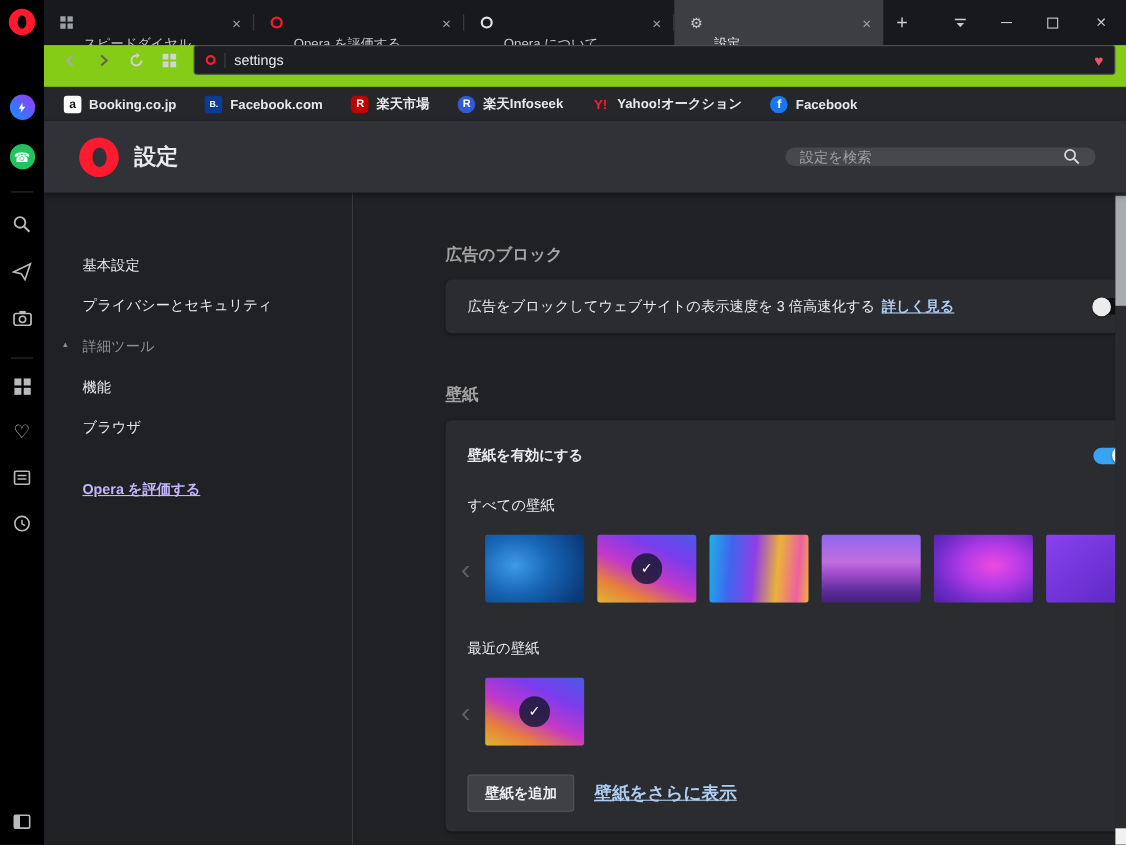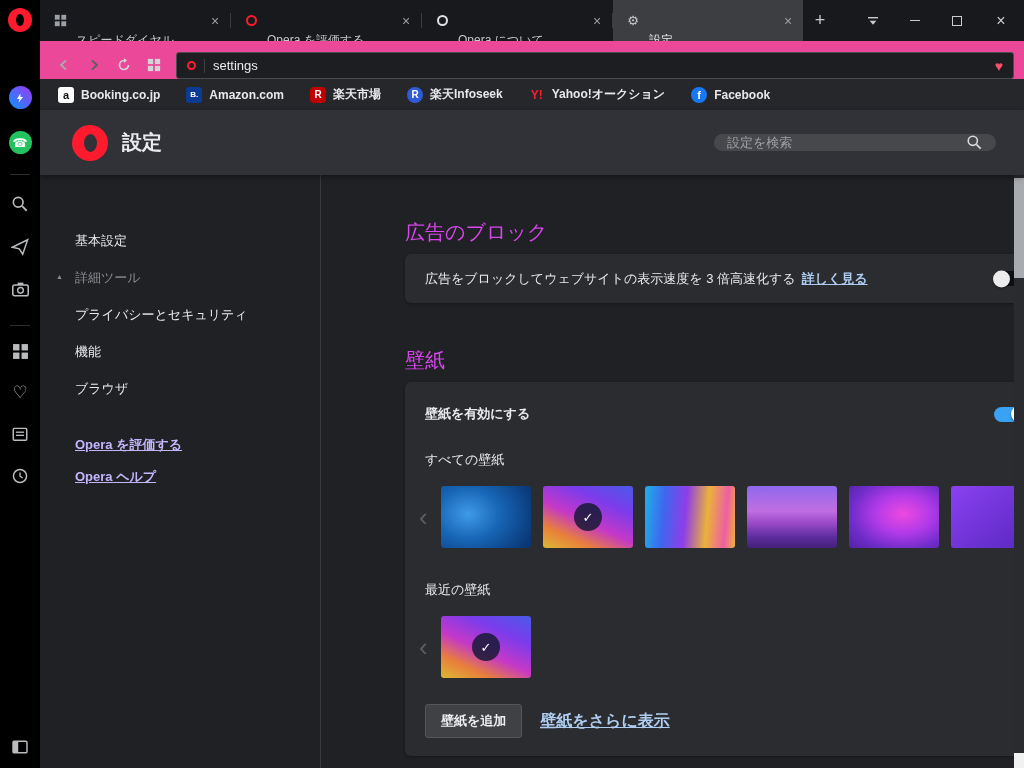--- a/index.html
+++ b/index.html
@@ -35,22 +35,22 @@
   .ico-operared { width:11px; height:11px; border-radius:50%; border:2.5px solid #ff1b2d; }
   .ico-operawhite { width:11px; height:11px; border-radius:50%; border:2px solid #dfe1e3; }
   .ico-gear { font-size:13px; color:#c8cacd; line-height:1; }
   .win-controls { margin-left:auto; display:flex; height:100%; }
   .wc { width:42px; display:flex; align-items:center; justify-content:center; color:#c9cbce; cursor:pointer; }
   .wc.close { width:46px; font-size:16px; }
   .min-bar { width:10px; height:1.5px; background:currentColor; }
   .max-box { width:10px; height:10px; border:1.5px solid currentColor; }
 
   
-  .toolbar { position:absolute; left:40px; top:41px; right:0; height:38px; background:#ec4899;
-    display:flex; align-items:flex-end; padding:0 10px; gap:2px; }
+  .toolbar { position:absolute; left:40px; top:41px; right:0; height:38px; background:#84cc16;
+    display:flex; align-items:flex-start; padding:0 10px; gap:2px; }
   .tb-btn { width:28px; height:28px; display:flex; align-items:center; justify-content:center; border-radius:4px; cursor:pointer; }
   .urlbox { flex:1; height:27px; margin-left:6px; background:#1d1e21; border:1px solid #4a4b4f;
     border-radius:3px; display:flex; align-items:center; padding:0 10px; gap:8px; cursor:text; }
   .url-o { width:9px; height:9px; border-radius:50%; border:2.5px solid #ff1b2d; flex:none; }
   .url-div { width:1px; height:14px; background:#3f4044; }
   .url-text { font-size:13px; color:#e8eaed; flex:1; }
   .url-heart { color:#f8506c; font-size:14px; cursor:pointer; }
 
   
   .bmbar { position:absolute; left:40px; top:79px; right:0; height:31px; background:#26272b;
@@ -85,21 +85,21 @@
     color:#e8eaed; position:relative; cursor:pointer; }
   .nav-item.muted { color:#8a8e93; }
   .nav-arrow { position:absolute; left:16px; top:14px; font-size:7px; color:#8a8e93; }
   .nav-links { margin-top:22px; }
   .nav-link { display:block; margin:0 0 0 35px; height:32px; line-height:32px; font-size:13px; font-weight:700;
     color:#c4b5fd; text-decoration:underline; cursor:pointer; }
 
   
   .main { position:absolute; left:321px; top:175px; right:10px; bottom:0; background:#202124;
     padding:48px 0 0 84px; overflow:hidden; }
-  .sec-head { font-size:20px; font-weight:400; color:#d946ef; height:18px; line-height:18px; }
+  .sec-head { font-size:15px; font-weight:700; color:#a3a3a3; height:18px; line-height:18px; }
   .sec-head.gap { margin-top:48px; }
   .card { width:642px; background:#2b2c30; border-radius:6px; box-shadow:0 1px 3px rgba(0,0,0,.35); margin-top:13px; }
   .card.row { height:49px; display:flex; align-items:center; padding:0 20px; font-size:13px; }
   .inline-link { color:#aecdf0; font-weight:700; text-decoration:underline; margin-left:6px; cursor:pointer; white-space:nowrap; }
   .spacer { flex:1; }
 
   .toggle { width:33px; height:15px; border-radius:8px; position:relative; flex:none; cursor:pointer; }
   .toggle.off { background:#0e0f12; }
   .toggle.on { background:#3aa2f2; }
   .knob { position:absolute; top:50%; transform:translateY(-50%); width:17px; height:17px; border-radius:50%;
@@ -301,21 +301,21 @@
     </div>
   </div>
 
   <div class="bmbar">
     <div class="bm">
       <span class="bm-ico f-amazon">a</span>
       <span>Booking.co.jp</span>
     </div>
     <div class="bm">
       <span class="bm-ico f-booking">B.</span>
-      <span>Amazon.com</span>
+      <span>Facebook.com</span>
     </div>
     <div class="bm">
       <span class="bm-ico f-rakuten">R</span>
       <span>楽天市場</span>
     </div>
     <div class="bm">
       <span class="bm-ico f-infoseek">R</span>
       <span>楽天Infoseek</span>
     </div>
     <div class="bm">
@@ -337,30 +337,29 @@
       <input type="text" placeholder="設定を検索" style="">
       <svg width="17" height="17" viewBox="0 0 16 16">
           <circle cx="6.4" cy="6.4" r="4.3" fill="none" stroke="#d7d9dc" stroke-width="1.5"></circle>
           <line x1="9.7" y1="9.7" x2="13.8" y2="13.8" stroke="#d7d9dc" stroke-width="1.6"></line>
         </svg>
     </div>
   </div>
 
   <nav class="navpanel">
     <div class="nav-item">基本設定</div>
+    <div class="nav-item">プライバシーとセキュリティ</div>
     <div class="nav-item muted">
       <span class="nav-arrow">▲</span>
       <span>詳細ツール</span>
     </div>
-    <div class="nav-item">プライバシーとセキュリティ</div>
     <div class="nav-item">機能</div>
     <div class="nav-item">ブラウザ</div>
     <div class="nav-links">
       <a class="nav-link">Opera を評価する</a>
-      <a class="nav-link">Opera ヘルプ</a>
     </div>
   </nav>
 
   <main class="main">
 
     <div class="sec-head">広告のブロック</div>
     <div class="card row">
       <span>広告をブロックしてウェブサイトの表示速度を 3 倍高速化する</span>
       <a class="inline-link">詳しく見る</a>
       <span class="spacer"></span>

